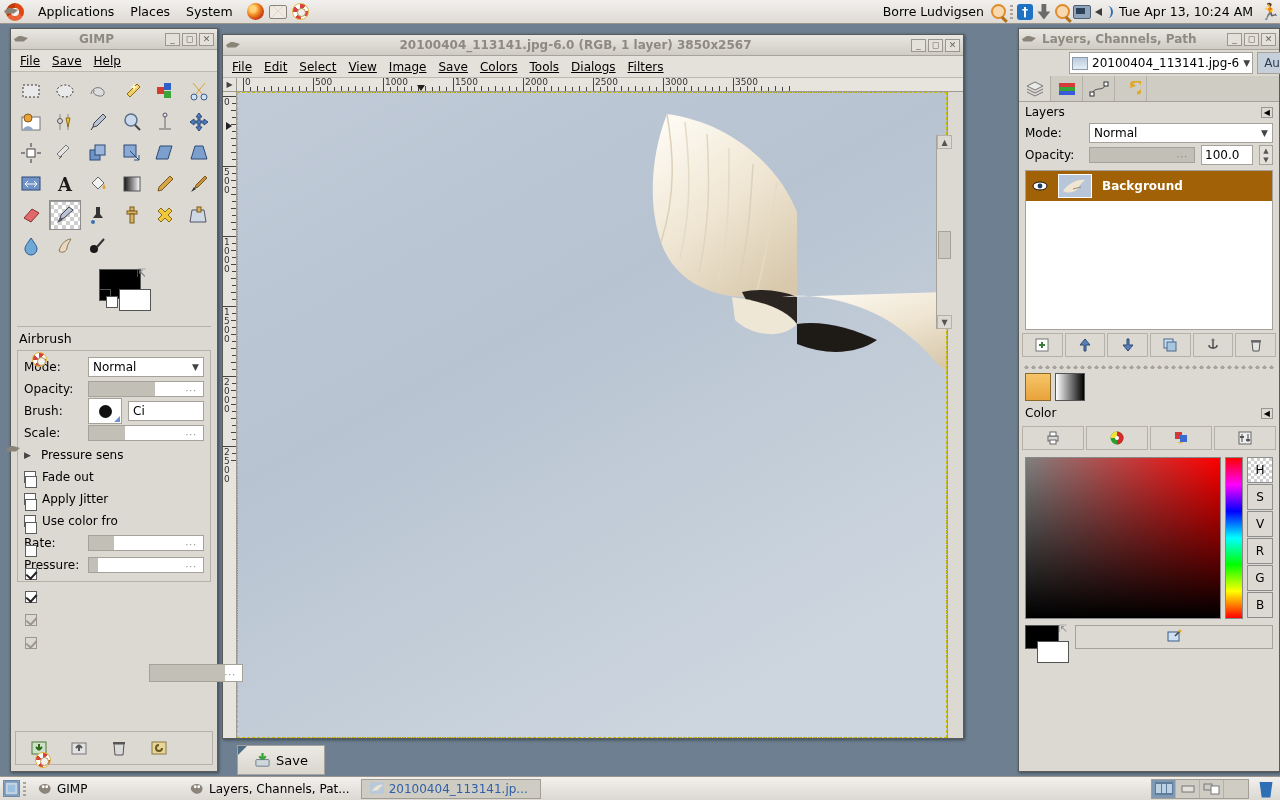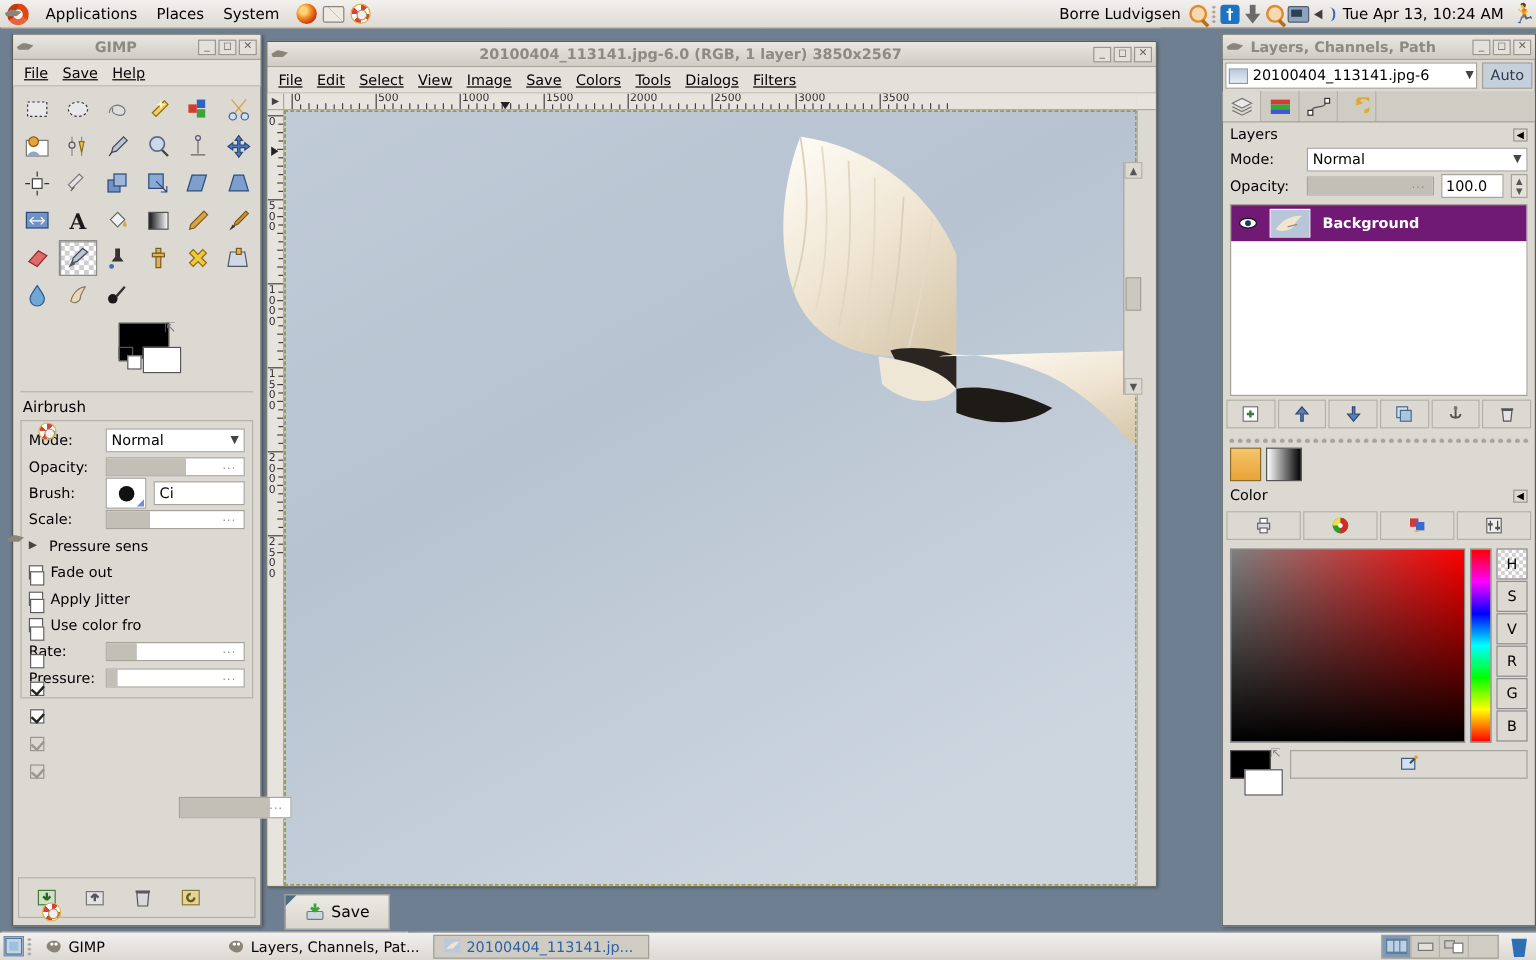--- a/index.html
+++ b/index.html
@@ -124,29 +124,29 @@
   .ruler-v { width:14px; background:#e7e4dd; border-right:1px solid #9e9a92; position:relative; overflow:hidden; font-size:9px; color:#333;}
   .rtick { position:absolute; bottom:0; width:1px; background:#444; }
   .rlabel { position:absolute; top:0px; font-size:9px; line-height:9px;}
   .canvas { background:linear-gradient(170deg,#c3ccd8 0%,#b9c4d2 35%,#cdd6df 70%,#c9d2dc 100%);
             position:relative; overflow:hidden; }
   .canvas-border{ position:absolute; inset:0; border:1px dashed #000; }
   .canvas-border2{ position:absolute; inset:0; border:1px dashed #f0e000; }
 
   
   #dock { left:1018px; top:28px; width:262px; height:744px; }
-  .dockbar { height:20px; display:flex; align-items:center; gap:4px; padding:2px; }
+  .dockbar { height:20px; display:flex; align-items:center; gap:4px; padding:2px;margin-left:48px; }
   .img-select { display:flex; align-items:center; border:1px solid #a6a29a; background:#fff; height:22px; flex:1; padding:0 2px; gap:4px;}
   .autobtn { border:1px solid #a6a29a; background:#c6d0da; height:22px; padding:0 6px; line-height:20px; color:#2c3c52;}
   .tabsrow { display:flex; border-bottom:1px solid #a6a29a; background:#cfccc4; height:26px; }
   .dtab { width:32px; display:flex;align-items:center;justify-content:center; border-right:1px solid #b5b1a9;}
   .dtab.active { background:#dcd9d2; }
   .secthead { display:flex; align-items:center; justify-content:space-between; padding:3px 6px; font-size:12px;}
   .layrow { display:flex; align-items:center; height:30px; padding:0 6px; gap:10px; }
-  .layrow.sel { background:#701a75; color:#fff; font-weight:bold; }
+  .layrow.sel { background:#a16207; color:#fff; font-weight:bold; }
   .thumb { width:34px;height:24px;border:1px solid #fff;
      background:linear-gradient(180deg,#aebfd2,#cfd9e5); position:relative; overflow:hidden;}
   .eye { width:16px;height:12px; }
   .btnrow { display:flex; gap:2px; padding:3px; }
   .dbtn { flex:1; height:24px; border:1px solid #b5b1a9; background:#dcd9d2; display:flex;align-items:center;justify-content:center;}
   .grip { height:7px; background:
       radial-gradient(circle, #a8a49c 40%, transparent 42%) 0 2px/7px 7px repeat-x; }
   .colorsq { width:200px;height:162px;
      background:linear-gradient(to top, #000 0%, transparent 100%),
                 linear-gradient(to right, #808080 0%, #ff0000 100%); border:1px solid #888;}

